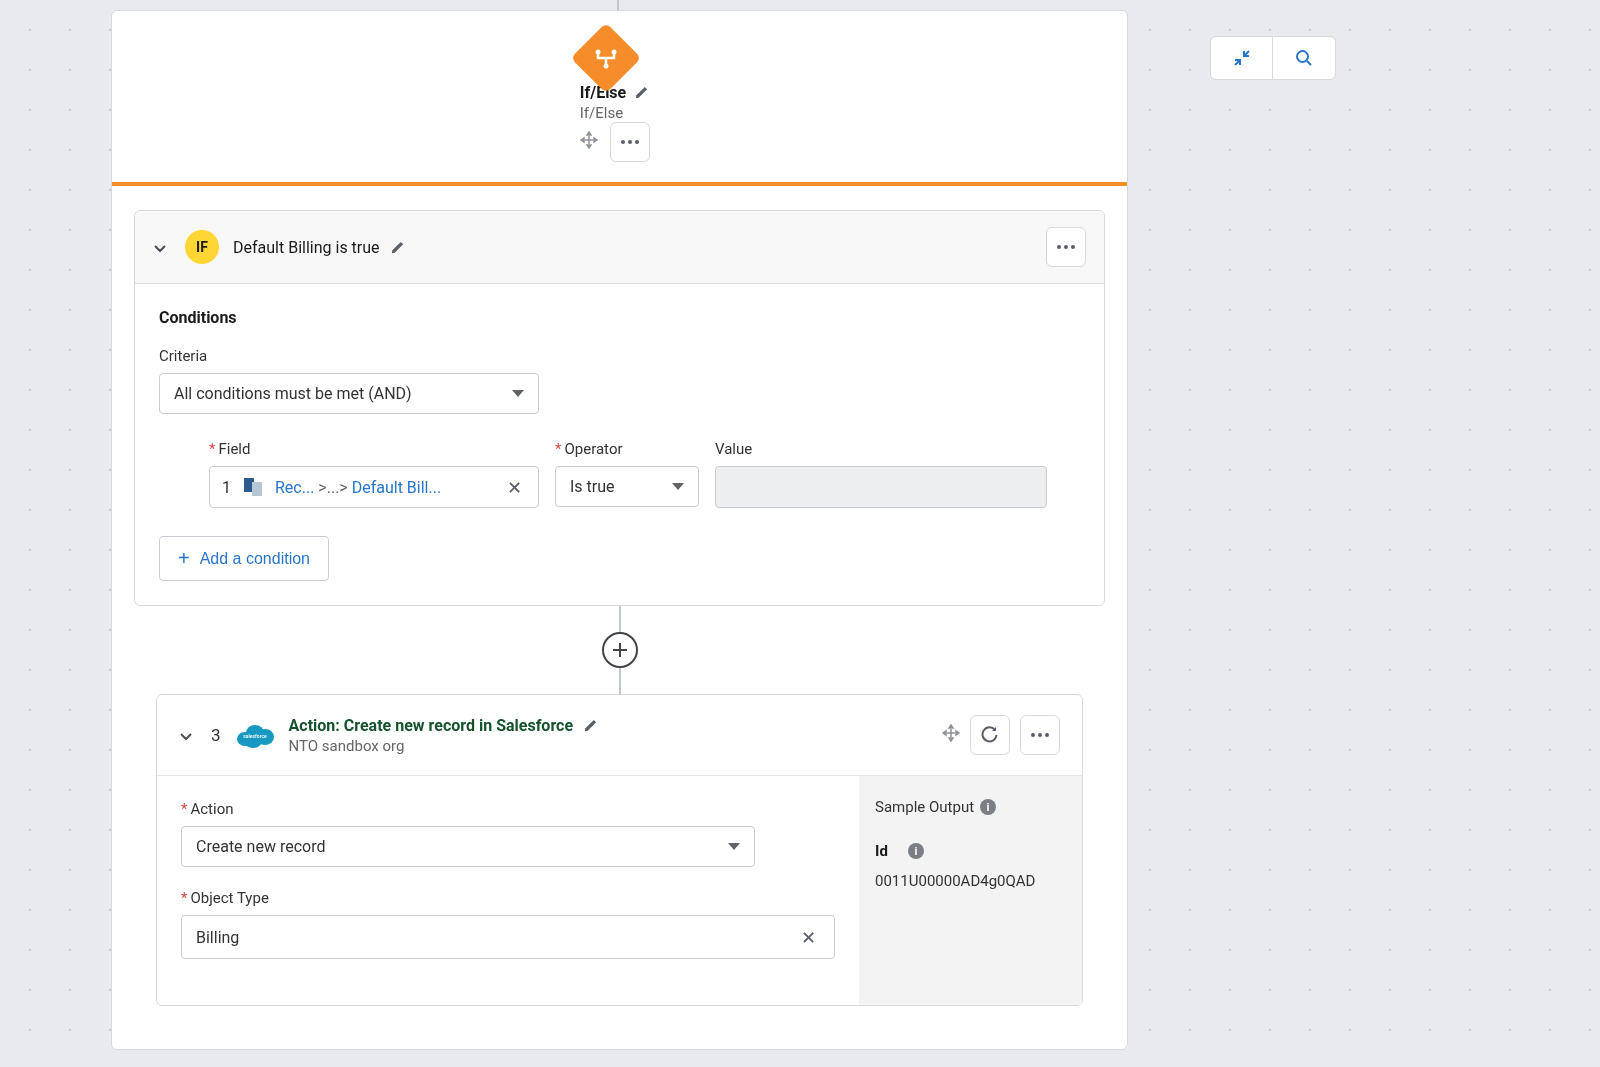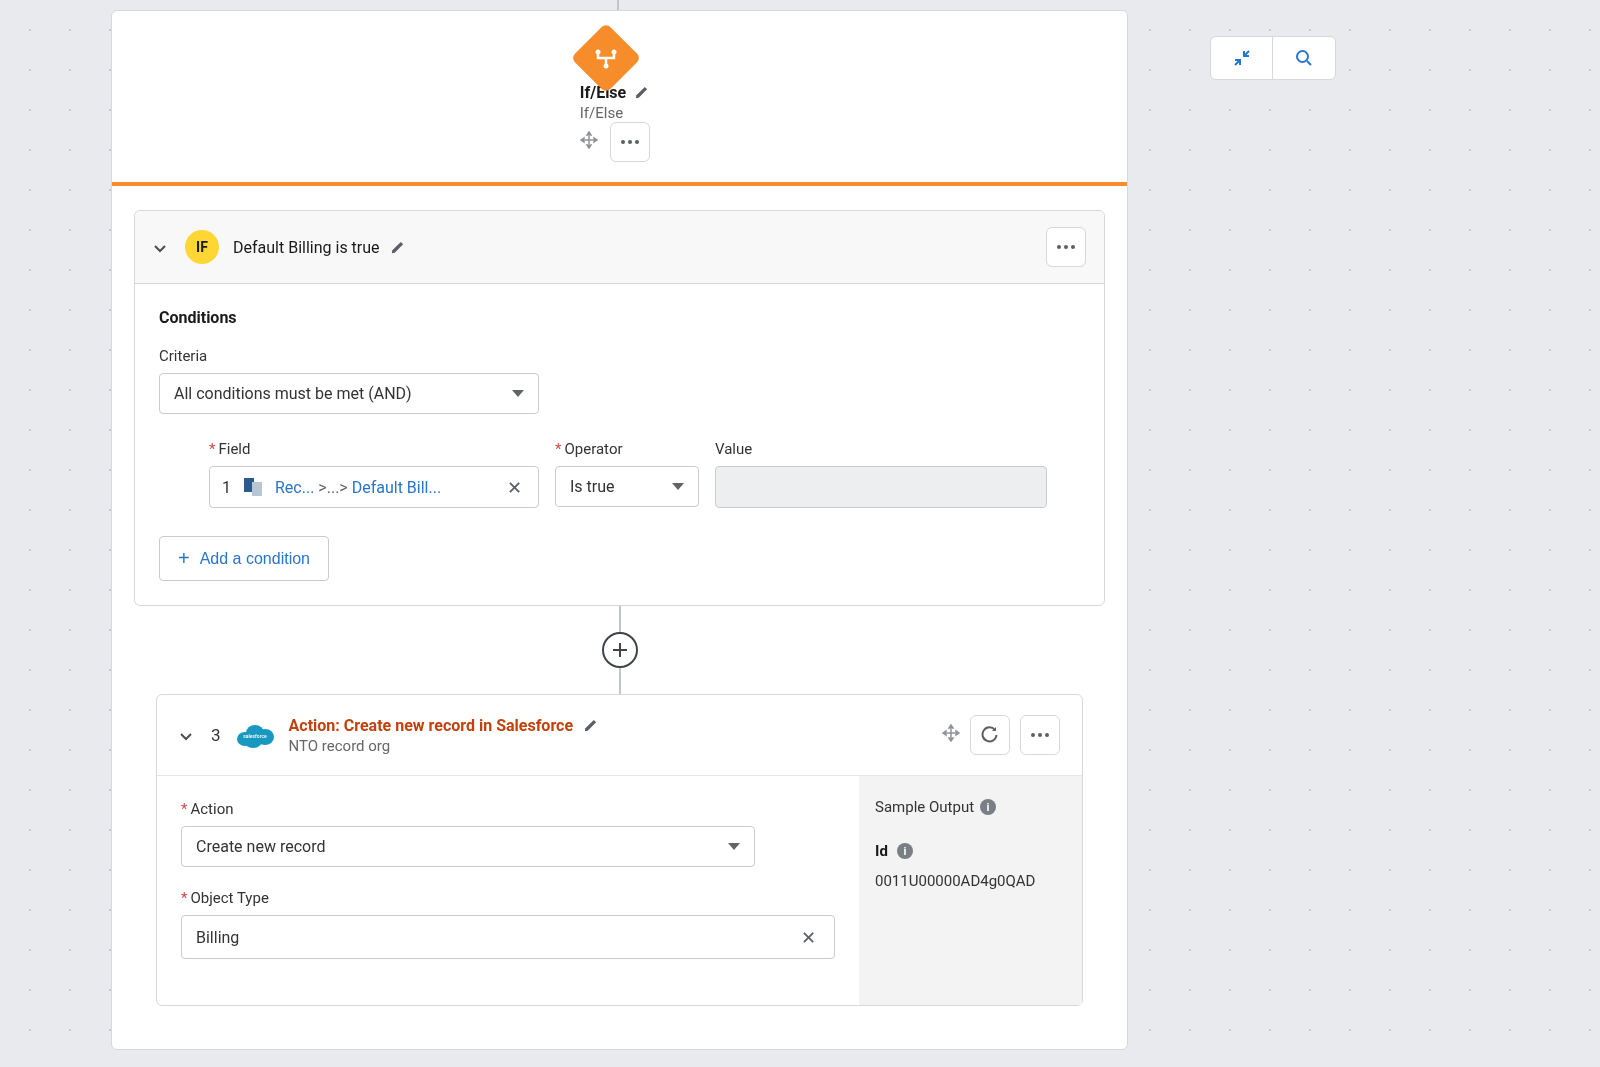--- a/index.html
+++ b/index.html
@@ -325,21 +325,21 @@
       width: 40px;
       height: 28px;
       flex-shrink: 0;
     }
     .action-title-block {
       flex: 1;
     }
     .action-title {
       font-size: 16px;
       font-weight: 700;
-      color: #c2410c;
+      color: #14532d;
       display: flex;
       align-items: center;
       gap: 10px;
     }
     .action-subtitle {
       font-size: 15px;
       color: #666;
       margin-top: 2px;
     }
     .action-controls {
@@ -396,21 +396,21 @@
       align-items: center;
       gap: 6px;
       margin-bottom: 26px;
     }
     .id-row {
       font-size: 15px;
       font-weight: 700;
       color: #1a1a1a;
       display: flex;
       align-items: center;
-      gap: 9px;
+      gap: 20px;
       margin-bottom: 12px;
     }
     .id-value {
       font-size: 15px;
       color: #333;
       word-break: break-all;
     }
     .info-circle {
       width: 16px;
       height: 16px;
@@ -577,21 +577,21 @@
         <ellipse cx="18" cy="20" rx="9" ry="7" fill="#1798c1"></ellipse>
         <text x="20" y="17" font-size="5" fill="#fff" text-anchor="middle" font-weight="500">salesforce</text>
       </svg>
       <div class="action-title-block">
         <div class="action-title">
           <span>Action: Create new record in Salesforce</span>
           <svg class="pencil-icon" viewBox="0 0 16 16" fill="#5a5e66">
             <path d="M11.5 2 L14 4.5 L5 13.5 L2 14 L2.5 11 Z"></path>
           </svg>
         </div>
-        <div class="action-subtitle">NTO record org</div>
+        <div class="action-subtitle">NTO sandbox org</div>
       </div>
       <div class="action-controls">
         <span class="move-handle">
           <svg width="18" height="18" viewBox="0 0 18 18" fill="#8f9399">
             <path d="M9 1 L11 4 L7 4 Z M9 17 L7 14 L11 14 Z M1 9 L4 7 L4 11 Z M17 9 L14 11 L14 7 Z M9 5 L9 13 M5 9 L13 9" stroke="#8f9399" stroke-width="1.5"></path>
           </svg>
         </span>
         <button class="icon-btn-sm">
           <svg width="18" height="18" viewBox="0 0 18 18" fill="none" stroke="#5a5e66" stroke-width="2">
             <path d="M14 4 A7 7 0 1 0 15.5 9"></path>

